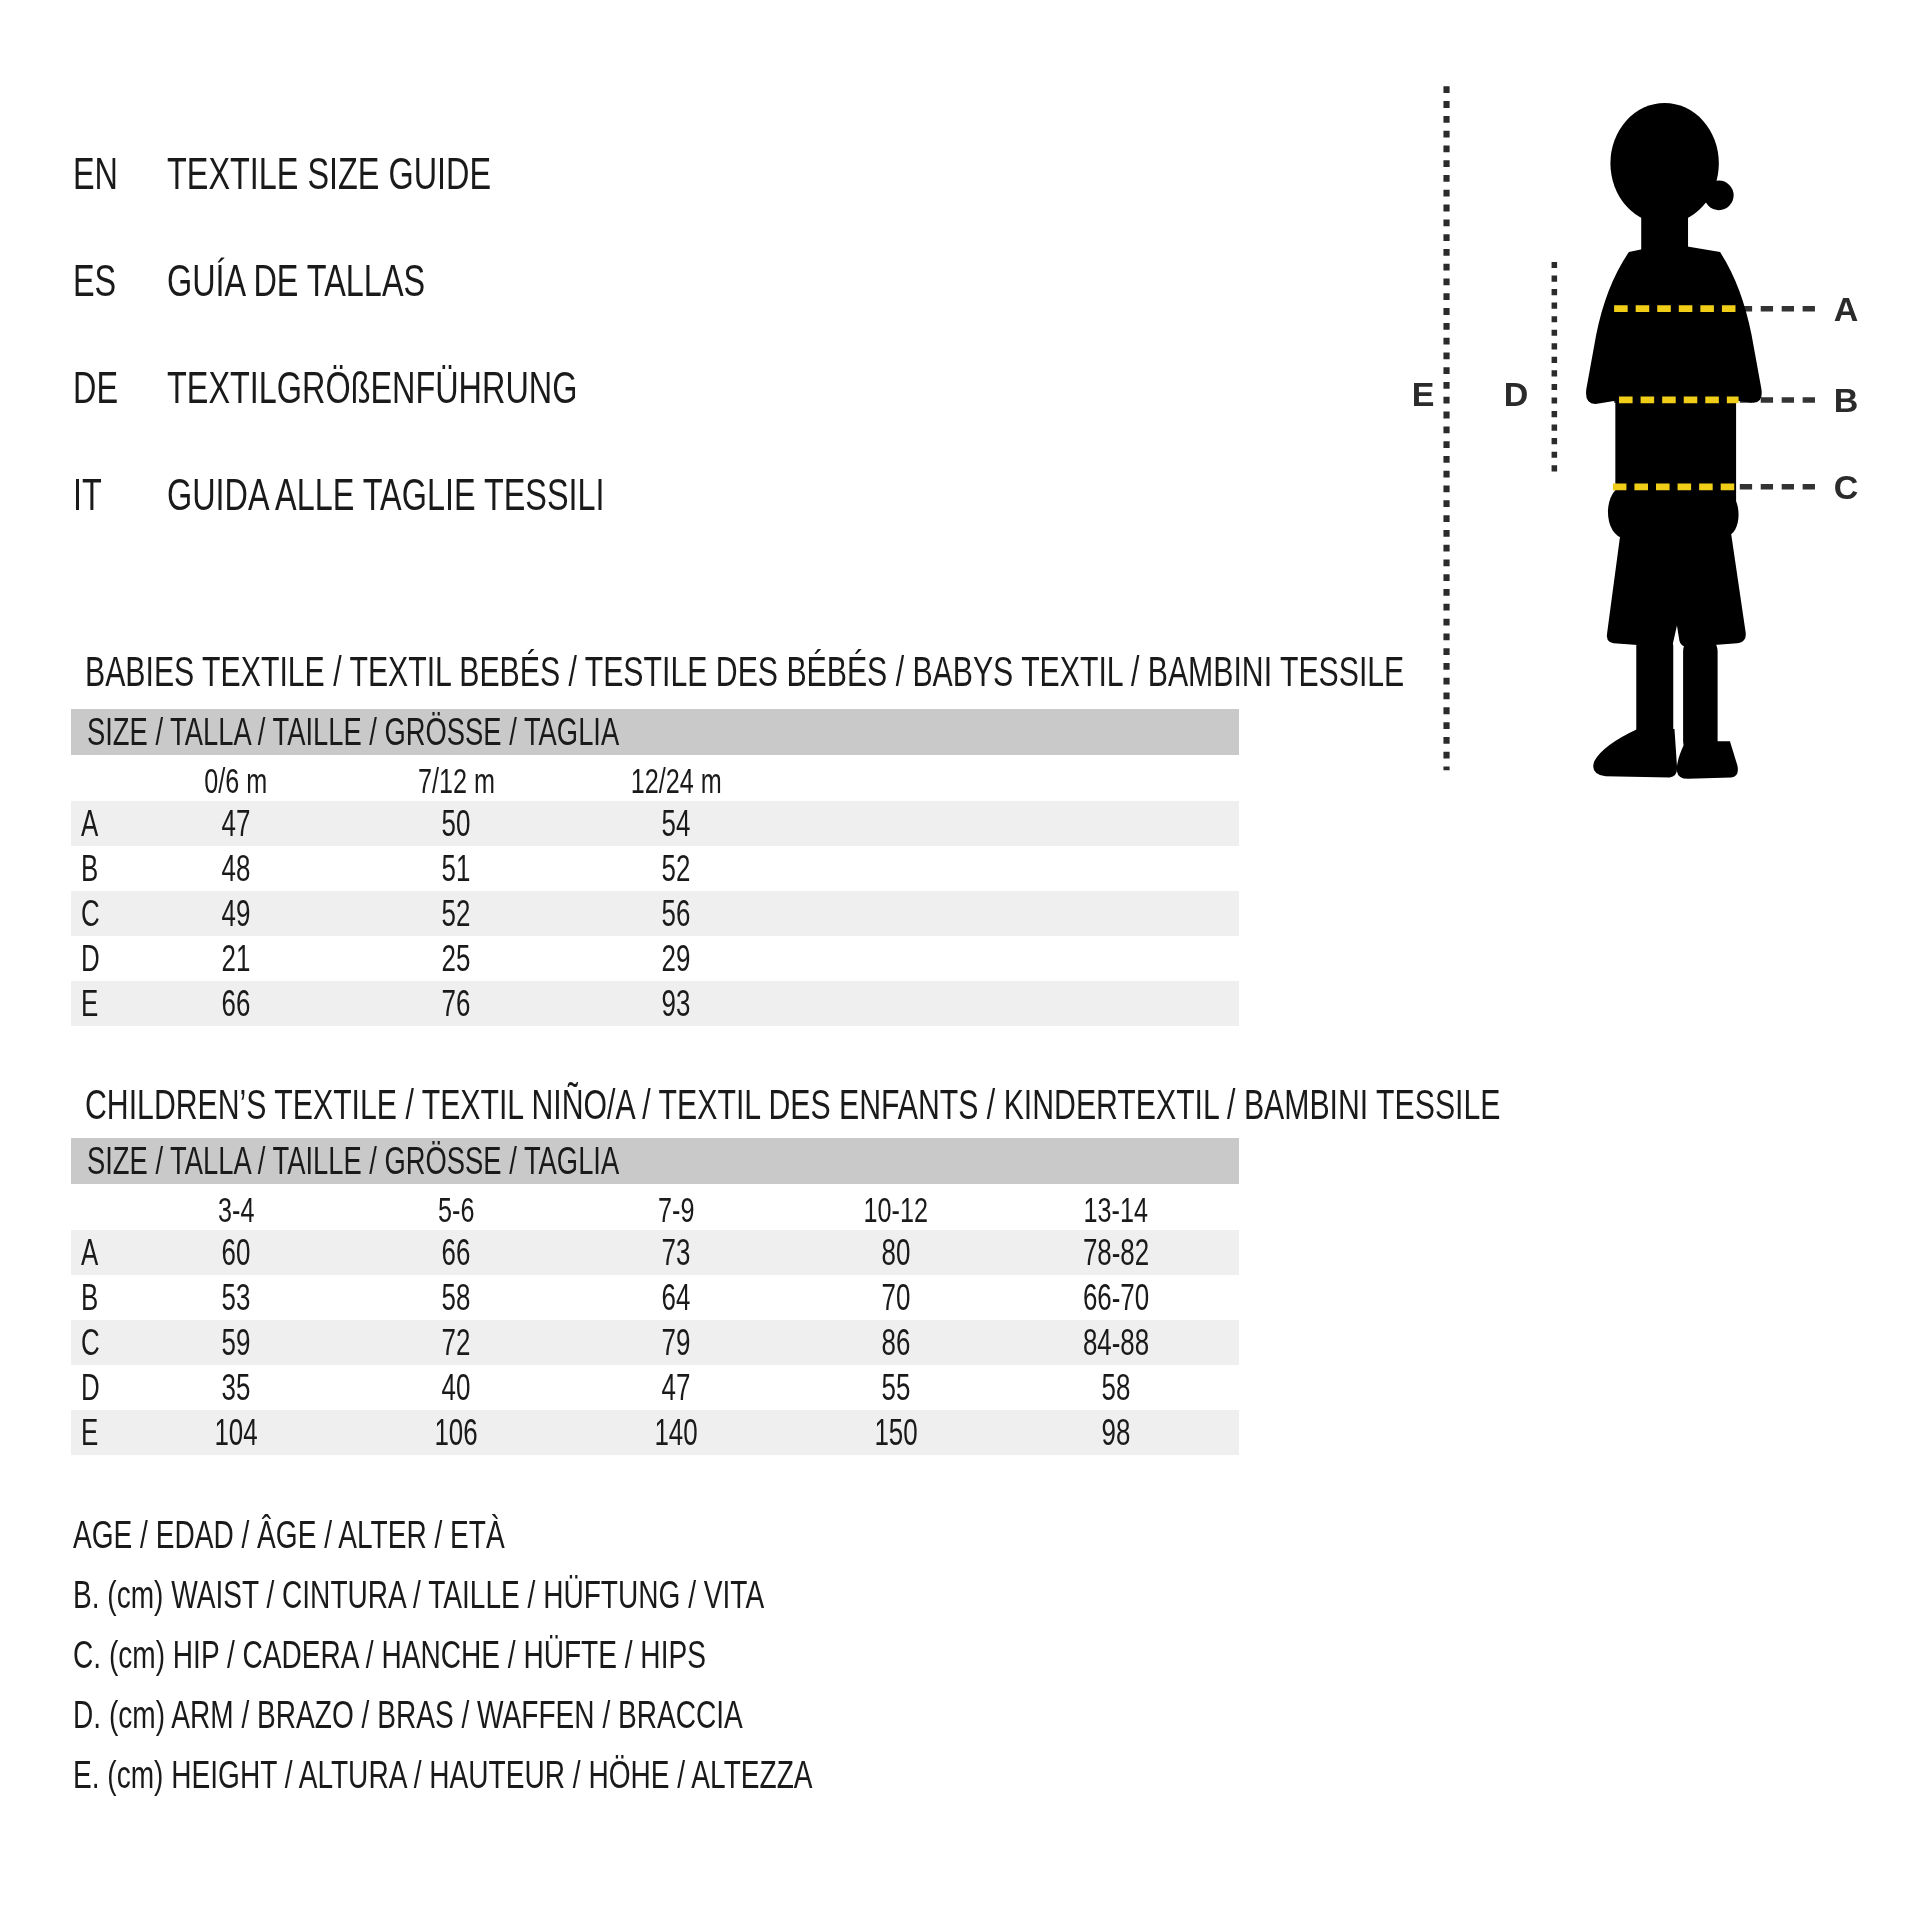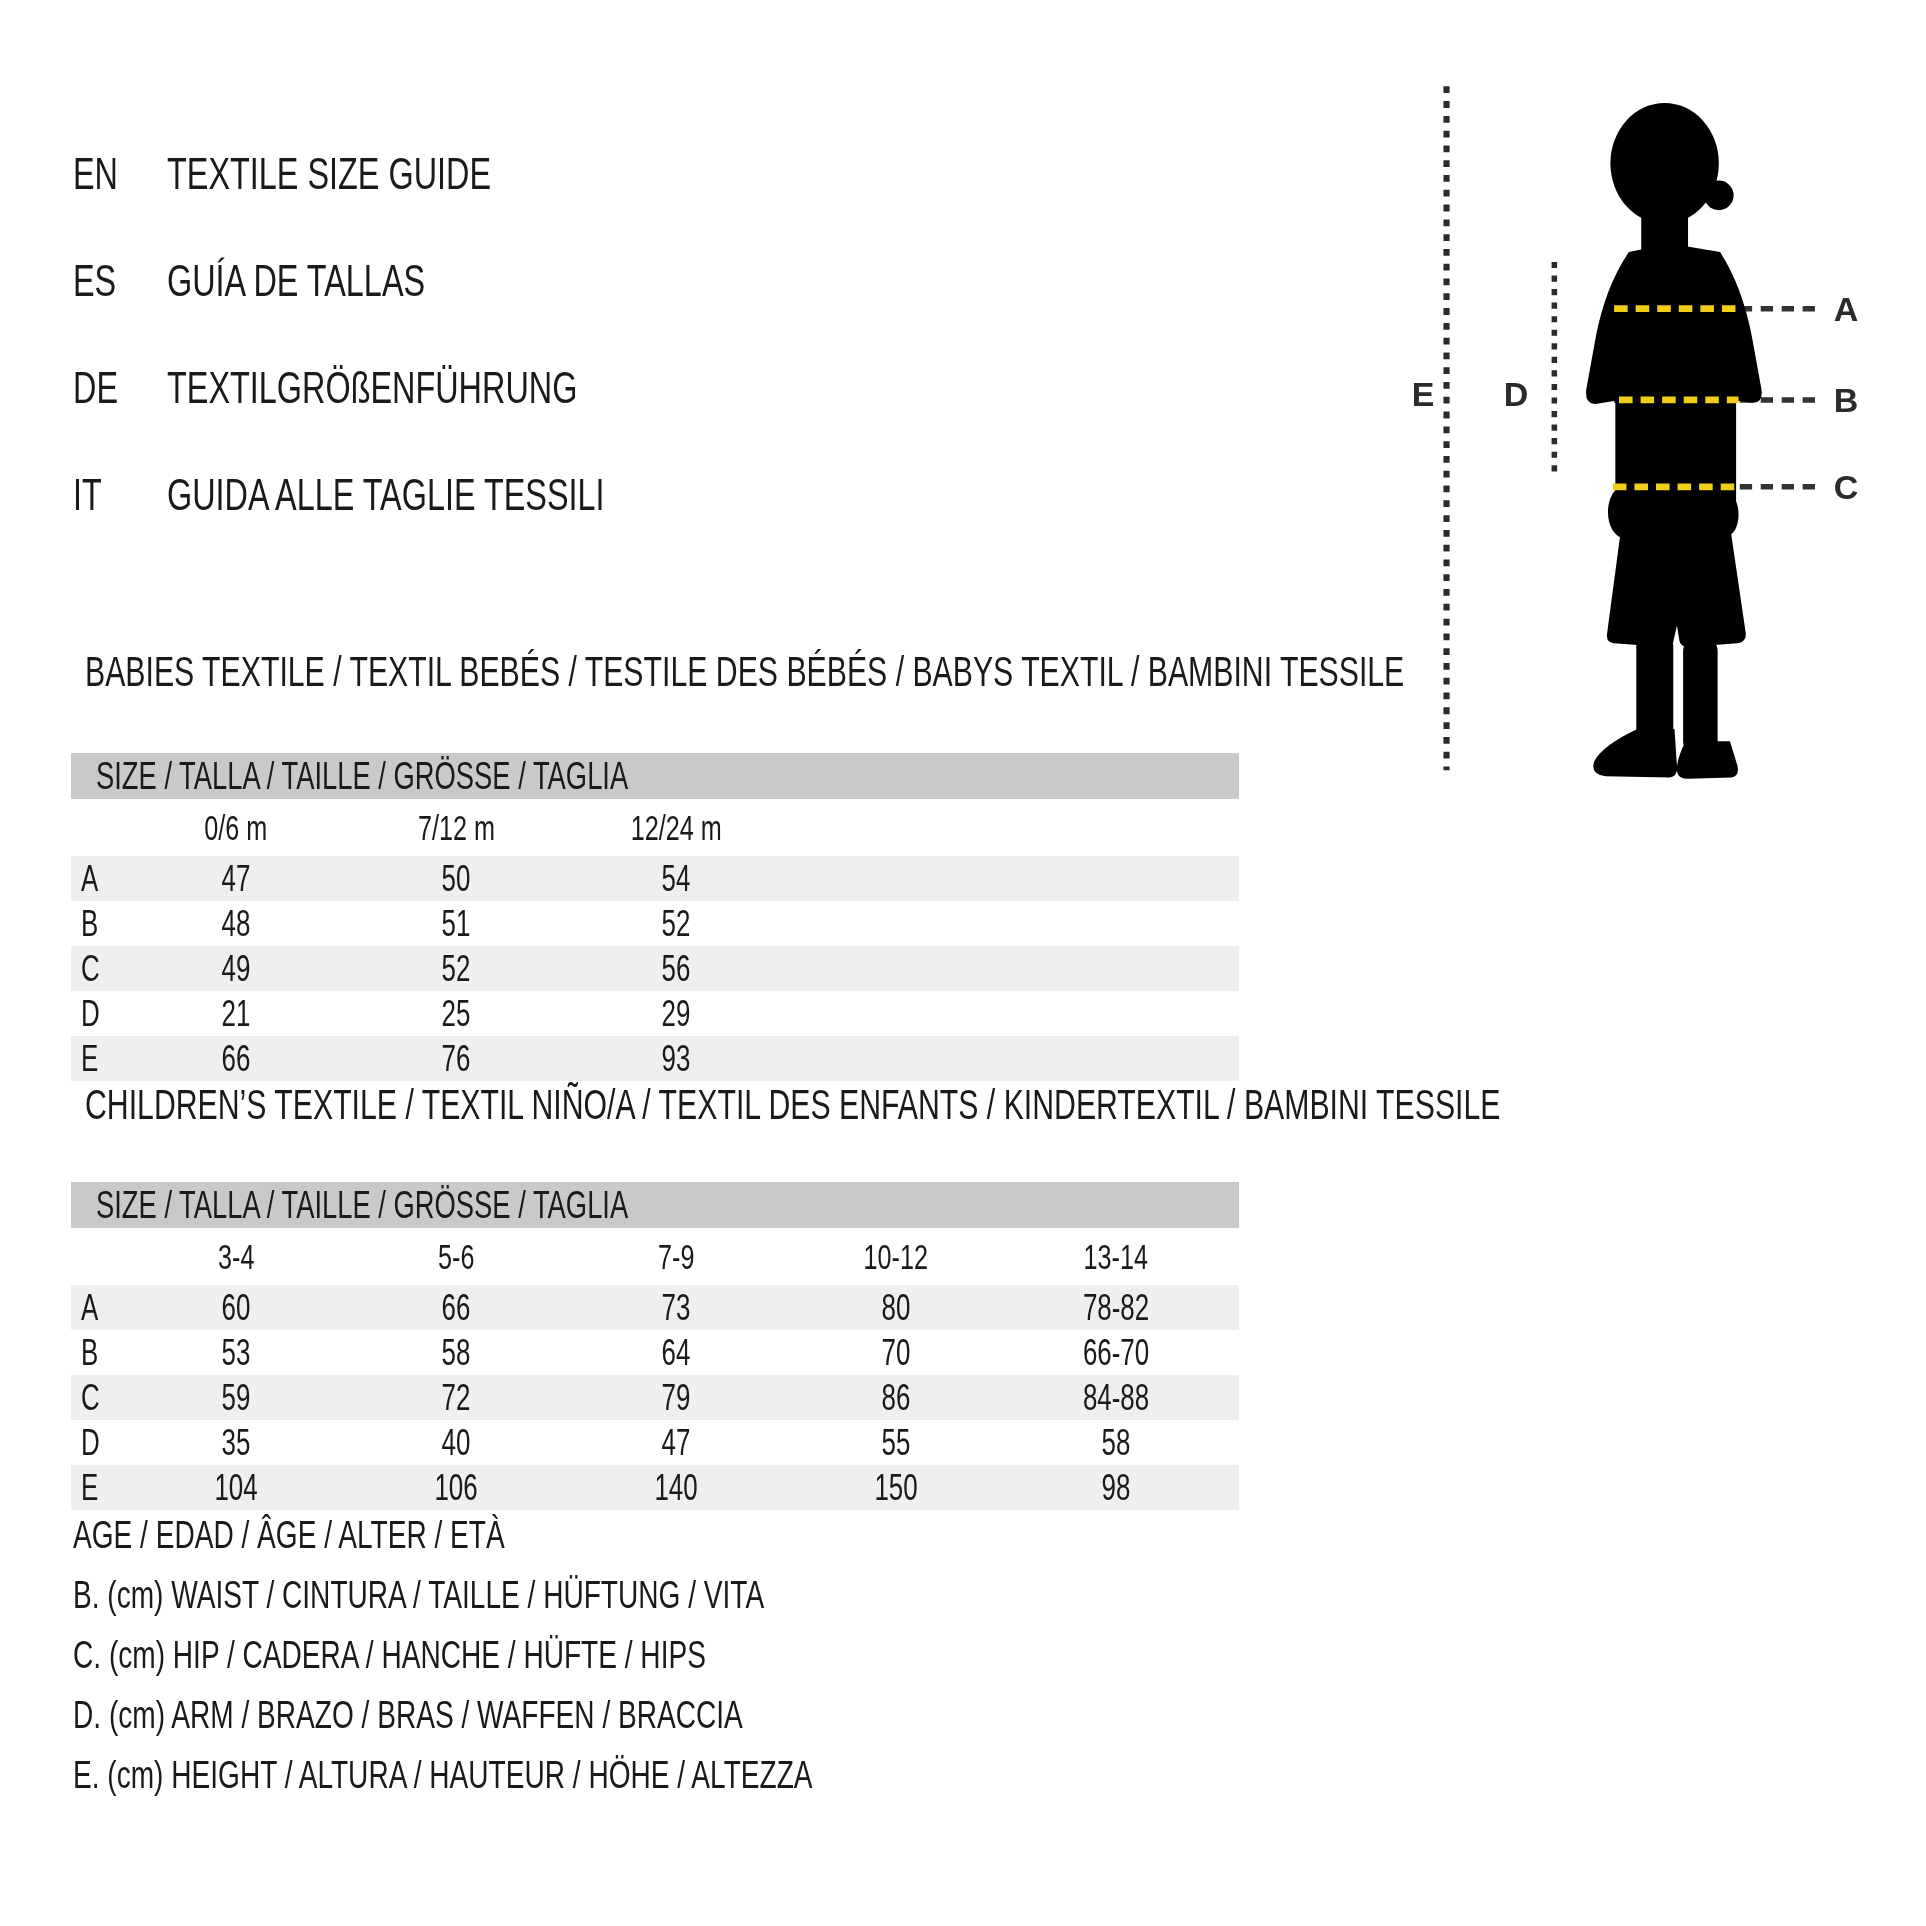--- a/index.html
+++ b/index.html
@@ -27,22 +27,22 @@
   
   .sec-title { position:absolute; left:73px; margin:12px; font-size:42px; font-weight:500; line-height:43px; }
   #babies-title   { top:638px; }
   #children-title { top:1071px; }
 
   
   .tbl { position:absolute; left:71px; width:1168px; }
   #babies-tbl   { top:709px; }
   #children-tbl { top:1138px; }
   .size-bar { height:46px; background:#c9c9c9; display:flex; align-items:center;
-              padding-left:25px; box-sizing:border-box; font-size:38px; font-weight:500;margin-top:44px; }
-  .col-row  { height:57px; display:flex; align-items:center; font-size:35px; font-weight:500; }
+              padding-left:16px; box-sizing:border-box; font-size:38px; font-weight:500; }
+  .col-row  { height:46px; display:flex; align-items:flex-end; font-size:35px; font-weight:500; }
   .data-row { height:45px; display:flex; align-items:center; font-size:36px; font-weight:500; }
   .data-row.alt { background:#efefef; }
   .lab { width:55px; padding-left:10px; box-sizing:border-box; }
   .c   { width:220px; display:flex; justify-content:center; }
 
   
   #legend { position:absolute; left:73px; top:1513px; }
   .legend-row { height:60px; display:flex; align-items:flex-start; font-size:39px; font-weight:500; }
 
   

